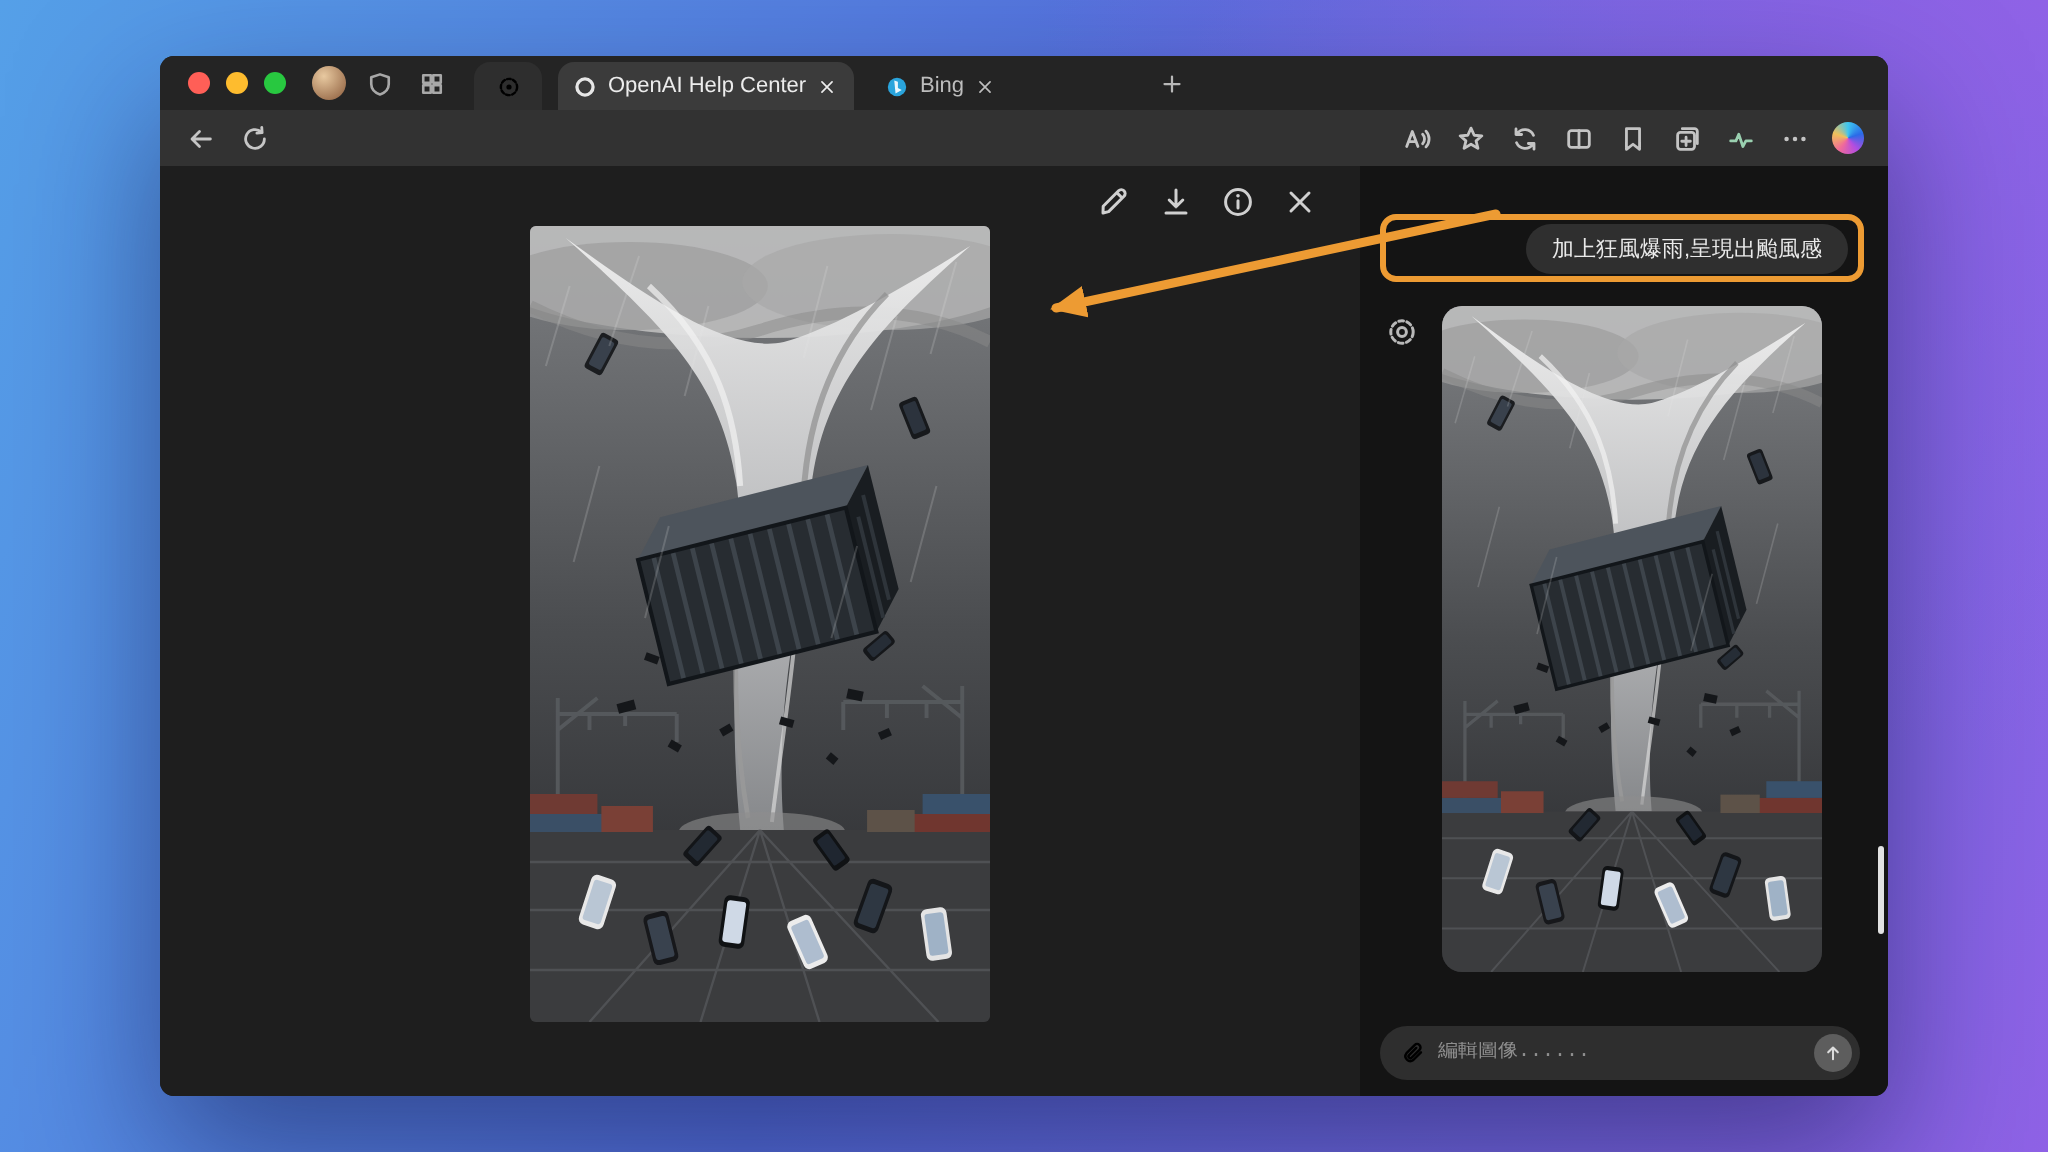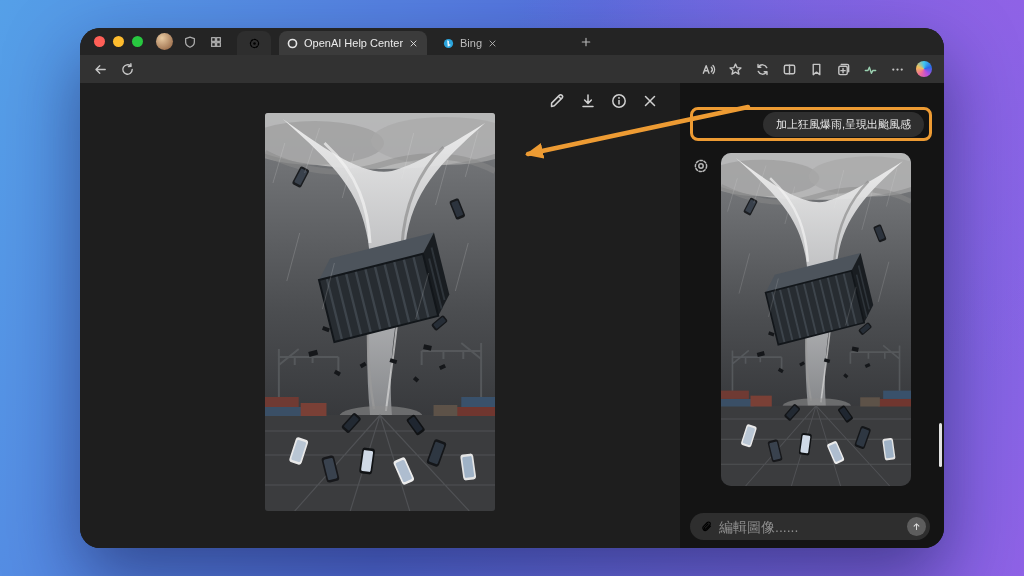--- a/index.html
+++ b/index.html
@@ -1,21 +1,21 @@
 <!DOCTYPE html>
 <html style="--annotation: #ED9B33; --desktopBlue: #55A0E8; --desktopMid: #5570DD; --desktopPurple: #8F62E6;"><head>
 <meta charset="utf-8">
 <style>
   *{margin:0;padding:0;box-sizing:border-box}
   html,body{width:1024px;height:576px;overflow:hidden;font-family:"Liberation Sans","DejaVu Sans",sans-serif}
   .desktop{position:relative;width:1024px;height:576px;
     background:
       radial-gradient(90% 120% at 100% 0%, var(--desktopPurple,#8f62e6) 0%, rgba(143,98,230,0) 55%),
       linear-gradient(112deg, var(--desktopBlue,#55a0e8) 0%, var(--desktopMid,#5570dd) 48%, var(--desktopPurple,#8f62e6) 100%);}
-  .window{position:absolute;left:80px;top:28px;width:864px;height:520px;border-radius:20px;overflow:hidden;
+  .window{position:absolute;left:80px;top:28px;width:864px;height:520px;border-radius:7px;overflow:hidden;
     background:#1e1e1e;box-shadow:0 30px 70px rgba(15,20,70,.5);display:flex;flex-direction:column}
   
   .tabstrip{height:27px;background:#242424;display:flex;align-items:center;padding:0 8px 0 14px;gap:8px;flex:none}
   .dot{width:11px;height:11px;border-radius:50%;flex:none}
   .dot.r{background:#ff5f57}.dot.y{background:#febc2e}.dot.g{background:#28c840}
   .avatar{width:17px;height:17px;border-radius:50%;background:radial-gradient(circle at 35% 30%,#e8c9a0,#8a5a3a);margin-left:5px;flex:none}
   .strip-icon{width:18px;height:18px;color:#a8a8a8;display:flex;align-items:center;justify-content:center;flex:none}
   .pinned-tab{width:34px;height:24px;align-self:flex-end;border-radius:8px 8px 0 0;background:#2e2e2e;display:flex;align-items:center;justify-content:center;margin-left:4px;flex:none}
   .tab{height:24px;align-self:flex-end;border-radius:8px 8px 0 0;display:flex;align-items:center;gap:6px;padding:0 8px;font-size:11px;color:#bdbdbd;flex:none}
   .tab.active{background:#3b3b3b;color:#ececec}
@@ -41,21 +41,21 @@
   .image-large{position:absolute;left:185px;top:30px;width:230px;height:398px;border-radius:3px;overflow:hidden}
   .image-large svg,.image-thumb svg{display:block;width:100%;height:100%}
   
   .prompt-box{border:3px solid var(--annotation,#ED9B33);border-radius:8px;height:34px;display:flex;align-items:center;justify-content:flex-end;padding:0 5px;margin-top:16px}
   .prompt-pill{background:#2f2f2f;border-radius:15px;padding:5px 13px;font-size:11px;color:#eaeaea;white-space:nowrap}
   .thumb-row{display:flex;margin-top:12px;gap:9px}
   .gear-btn{width:22px;height:22px;display:flex;align-items:center;justify-content:center;color:#b8b8b8;margin-top:2px;flex:none}
   .image-thumb{width:190px;height:333px;border-radius:10px;overflow:hidden;flex:none}
   .caption{margin-top:7px;padding-left:2px;font-size:11px;line-height:1.55;color:#d6d6d6;width:240px}
   .input-bar{position:absolute;left:10px;right:14px;bottom:8px;height:27px;background:#2e2e2e;border-radius:15px;display:flex;align-items:center;padding:0 4px 0 10px;gap:6px}
-  .input-bar input{flex:1;background:transparent;border:0;outline:0;color:#e8e8e8;font-size:14px;font-family:Liberation Sans, sans-serif;min-width:0}
+  .input-bar input{flex:1;background:transparent;border:0;outline:0;color:#e8e8e8;font-size:10px;font-family:Liberation Mono, monospace;min-width:0}
   .input-bar input::placeholder{color:#8f8f8f}
   .send-btn{width:19px;height:19px;border-radius:50%;background:#5d5d5d;color:#dcdcdc;display:flex;align-items:center;justify-content:center;flex:none}
   .panel-scrollbar{position:absolute;right:2px;top:340px;width:3px;height:44px;border-radius:2px;background:#e2e2e2}
   .arrow-overlay{position:absolute;inset:0;pointer-events:none;z-index:6}
   .arrow-line{stroke:var(--annotation,#ED9B33)}
   .arrow-head{fill:var(--annotation,#ED9B33)}
   svg.ic{stroke:currentColor;fill:none;stroke-width:1.5;stroke-linecap:round;stroke-linejoin:round;display:block}
   .hiddenassets{position:absolute;width:0;height:0;overflow:hidden}
 </style>
 </head>

